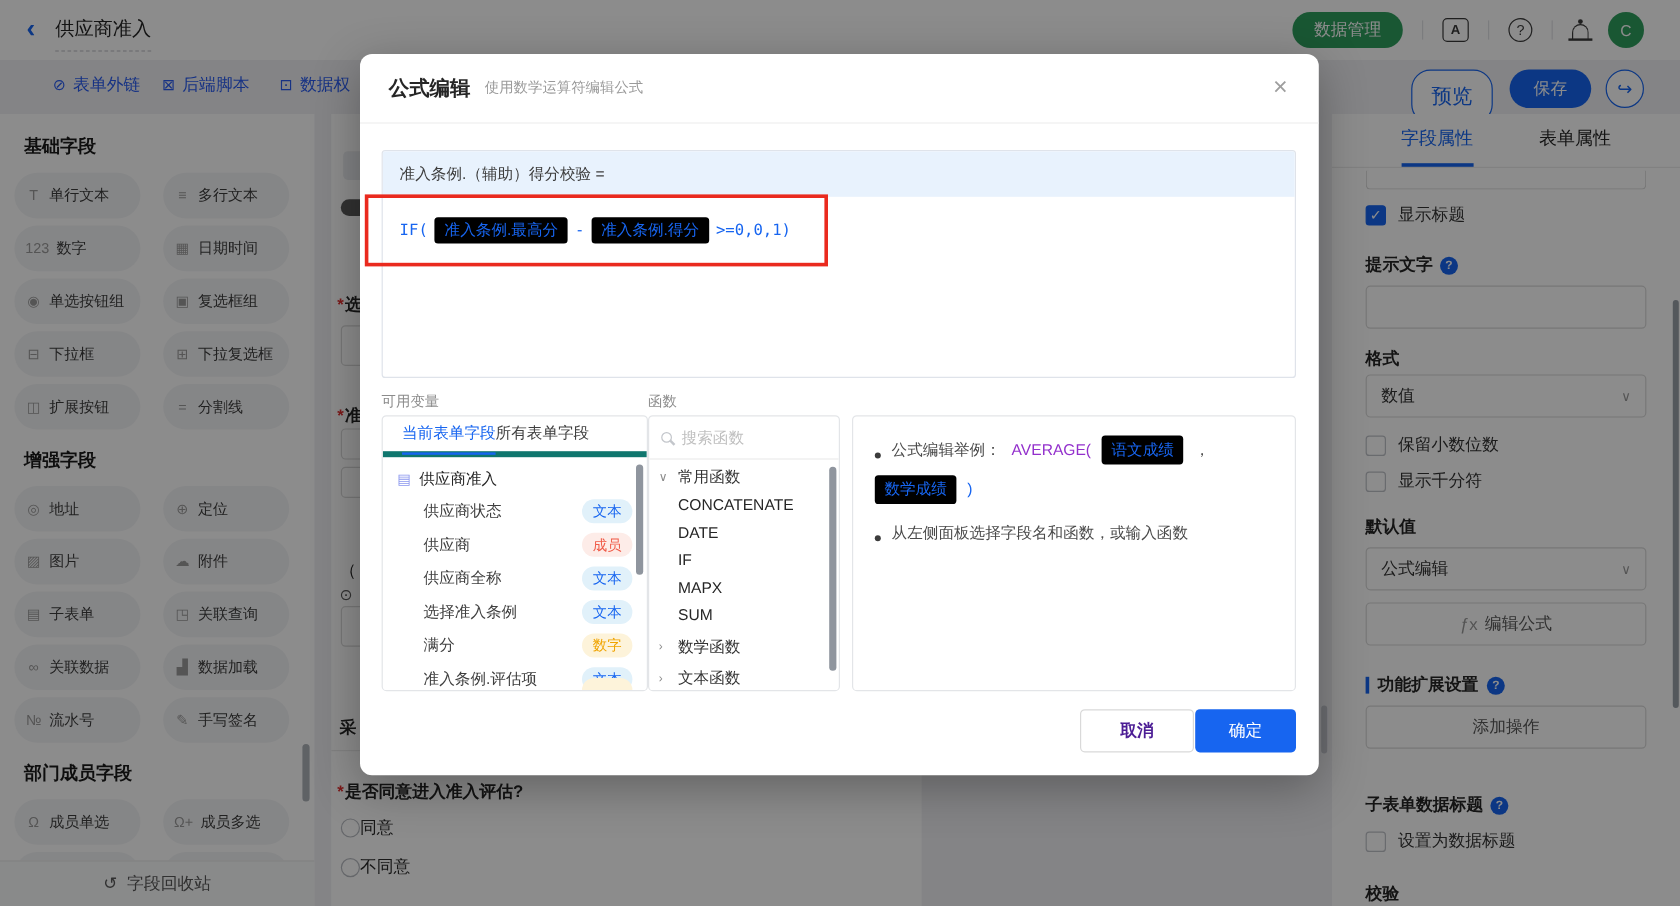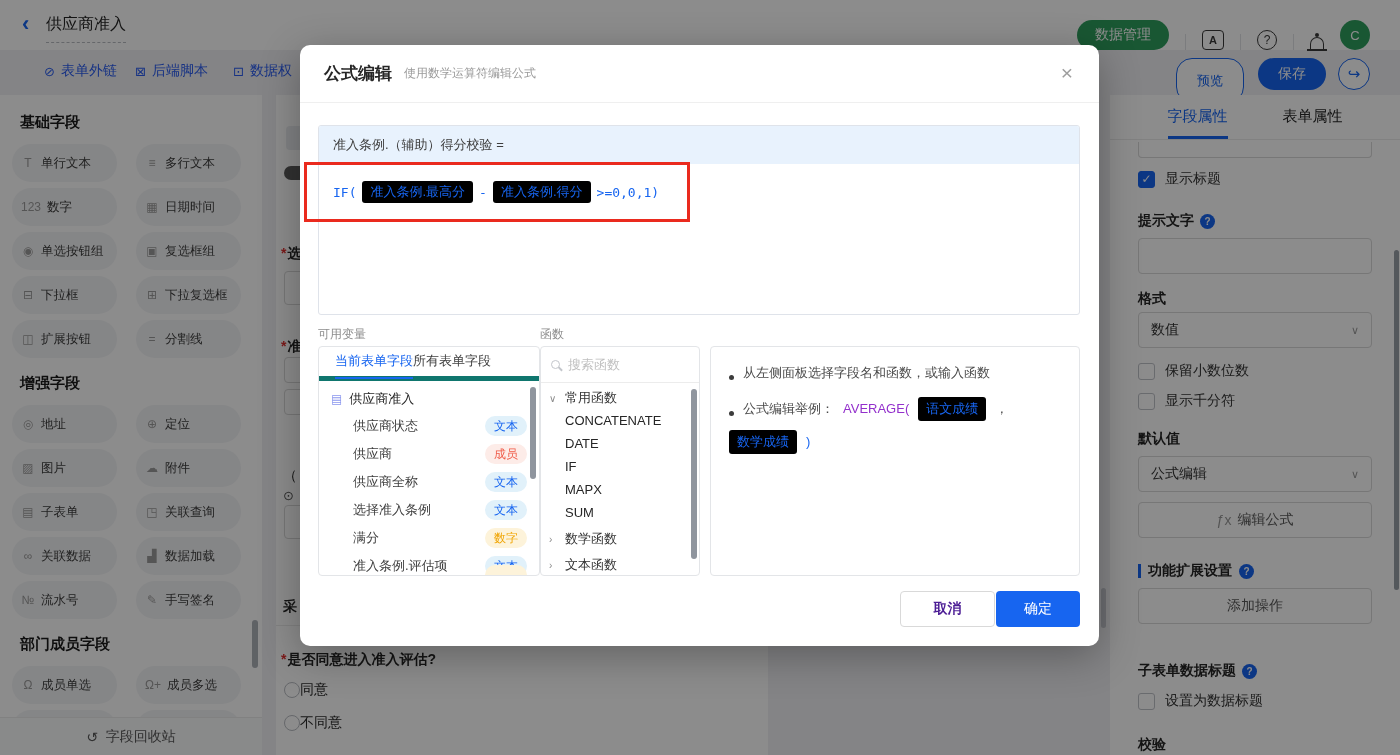--- a/index.html
+++ b/index.html
@@ -7,34 +7,34 @@
   body { font-family:"Liberation Sans","DejaVu Sans",sans-serif; background:#e9eaee; }
   #app { position:relative; width:1400px; height:755px; background:#f0f1f5; overflow:hidden; }
 
   
   .topbar { position:absolute; left:0; top:0; width:1400px; height:50px; background:#fff; }
   .back-chevron { position:absolute; left:22px; top:11px; font-size:22px; color:#1765f0; font-weight:bold; cursor:pointer; }
   .form-title { position:absolute; left:46px; top:14px; font-size:16px; color:#262626; padding-bottom:7px; border-bottom:1px dashed #b9bcc2; }
   .topbar-tabs { position:absolute; left:540px; top:0; height:50px; display:flex; gap:62px; align-items:center; }
   .topbar-tab { font-size:16px; color:#262626; cursor:pointer; }
   .topbar-tab.active { color:#1765f0; }
-  .topbar-right { position:absolute; right:30px; top:0; height:50px; display:flex; align-items:flex-end; gap:16px; }
+  .topbar-right { position:absolute; right:30px; top:0; height:50px; display:flex; align-items:center; gap:16px; }
   .btn-green { background:#2f9e5e; color:#fff; font-size:14px; border:none; border-radius:16px; height:30px; padding:0 18px; cursor:pointer; }
   .vdiv { width:1px; height:16px; background:#e1e2e6; }
   .icon-contacts { width:22px; height:20px; border:1.6px solid #3a3a3a; border-radius:4px; display:flex; align-items:center; justify-content:center; font-size:11px; color:#3a3a3a; font-weight:bold; cursor:pointer; }
   .icon-help { width:20px; height:20px; border:1.6px solid #3a3a3a; border-radius:50%; display:flex; align-items:center; justify-content:center; font-size:12px; color:#3a3a3a; cursor:pointer; }
   .bell { width:14px; height:13px; border:1.6px solid #3a3a3a; border-bottom:none; border-radius:8px 8px 0 0; position:relative; margin-top:3px; cursor:pointer; }
   .bell::after { content:''; position:absolute; left:-4px; right:-4px; bottom:-1px; height:1.6px; background:#3a3a3a; }
   .bell::before { content:''; position:absolute; top:-5px; left:50%; margin-left:-2px; width:4px; height:4px; border-radius:50%; background:#3a3a3a; }
   .avatar { width:30px; height:30px; border-radius:50%; background:#2f9e5e; color:#fff; display:flex; align-items:center; justify-content:center; font-size:13px; cursor:pointer; }
 
   
   .subbar-link { position:absolute; top:62px; display:flex; align-items:center; gap:6px; color:#2a5cf0; font-size:14px; cursor:pointer; }
   .subbar-link .lk-icon { font-size:13px; }
-  .btn-preview { position:absolute; left:1176px; top:58px; width:68px; height:45px; border:1px solid #1765f0; color:#1765f0; background:#fff; border-radius:16px; font-size:13px; cursor:pointer; }
+  .btn-preview { position:absolute; left:1176px; top:58px; width:68px; height:45px; border:1px solid #1765f0; color:#1765f0; background:#fff; border-radius:16px; font-size:17px; cursor:pointer; }
   .btn-save { position:absolute; left:1258px; top:58px; width:68px; height:32px; border:none; color:#fff; background:#1765f0; border-radius:16px; font-size:14px; cursor:pointer; }
   .btn-share { position:absolute; left:1338px; top:58px; width:32px; height:32px; border:1px solid #1765f0; color:#1765f0; background:#fff; border-radius:50%; font-size:15px; cursor:pointer; display:flex; align-items:center; justify-content:center; }
 
   
   .left-sidebar { position:absolute; left:0; top:95px; width:262px; height:660px; background:#fff; overflow:hidden; padding:18px 0 0 12px; }
   .side-title { font-size:15px; font-weight:bold; color:#1a1a1a; margin:0 0 12px 8px; }
   .pill-grid { display:flex; flex-wrap:wrap; gap:6px 19px; margin-bottom:16px; width:240px; }
   .pill { width:105px; height:38px; background:#f3f4f6; border-radius:19px; display:flex; align-items:center; padding:0 9px; gap:6px; cursor:grab; }
   .pill .p-icon { font-size:12px; color:#9b9b9b; min-width:14px; text-align:center; }
   .pill .p-label { font-size:12.5px; color:#3d3d3d; white-space:nowrap; }
@@ -437,31 +437,31 @@
       <div class="fn-group">
         <span class="fn-chev">›</span>
         <span>文本函数</span>
       </div>
       <div class="fp-scroll"></div>
     </div>
 
     <div class="m-panel help-panel" style="left:410px; width:370px">
       <div class="help-line">
         <span class="bullet"></span>
-        <span>从左侧面板选择字段名和函数，或输入函数</span>
-      </div>
-      <div class="help-line">
-        <span class="bullet"></span>
         <span>公式编辑举例：</span>
         <span class="fn-purple">AVERAGE(</span>
         <span class="chip">语文成绩</span>
         <span>，</span>
         <span class="chip">数学成绩</span>
         <span class="fn-blue">)</span>
       </div>
+      <div class="help-line">
+        <span class="bullet"></span>
+        <span>从左侧面板选择字段名和函数，或输入函数</span>
+      </div>
     </div>
 
     <button class="modal-footer-btn btn-cancel">取消</button>
     <button class="modal-footer-btn btn-confirm">确定</button>
   </div>
 
   <div class="red-annotation"></div>
 
 </div>
 

